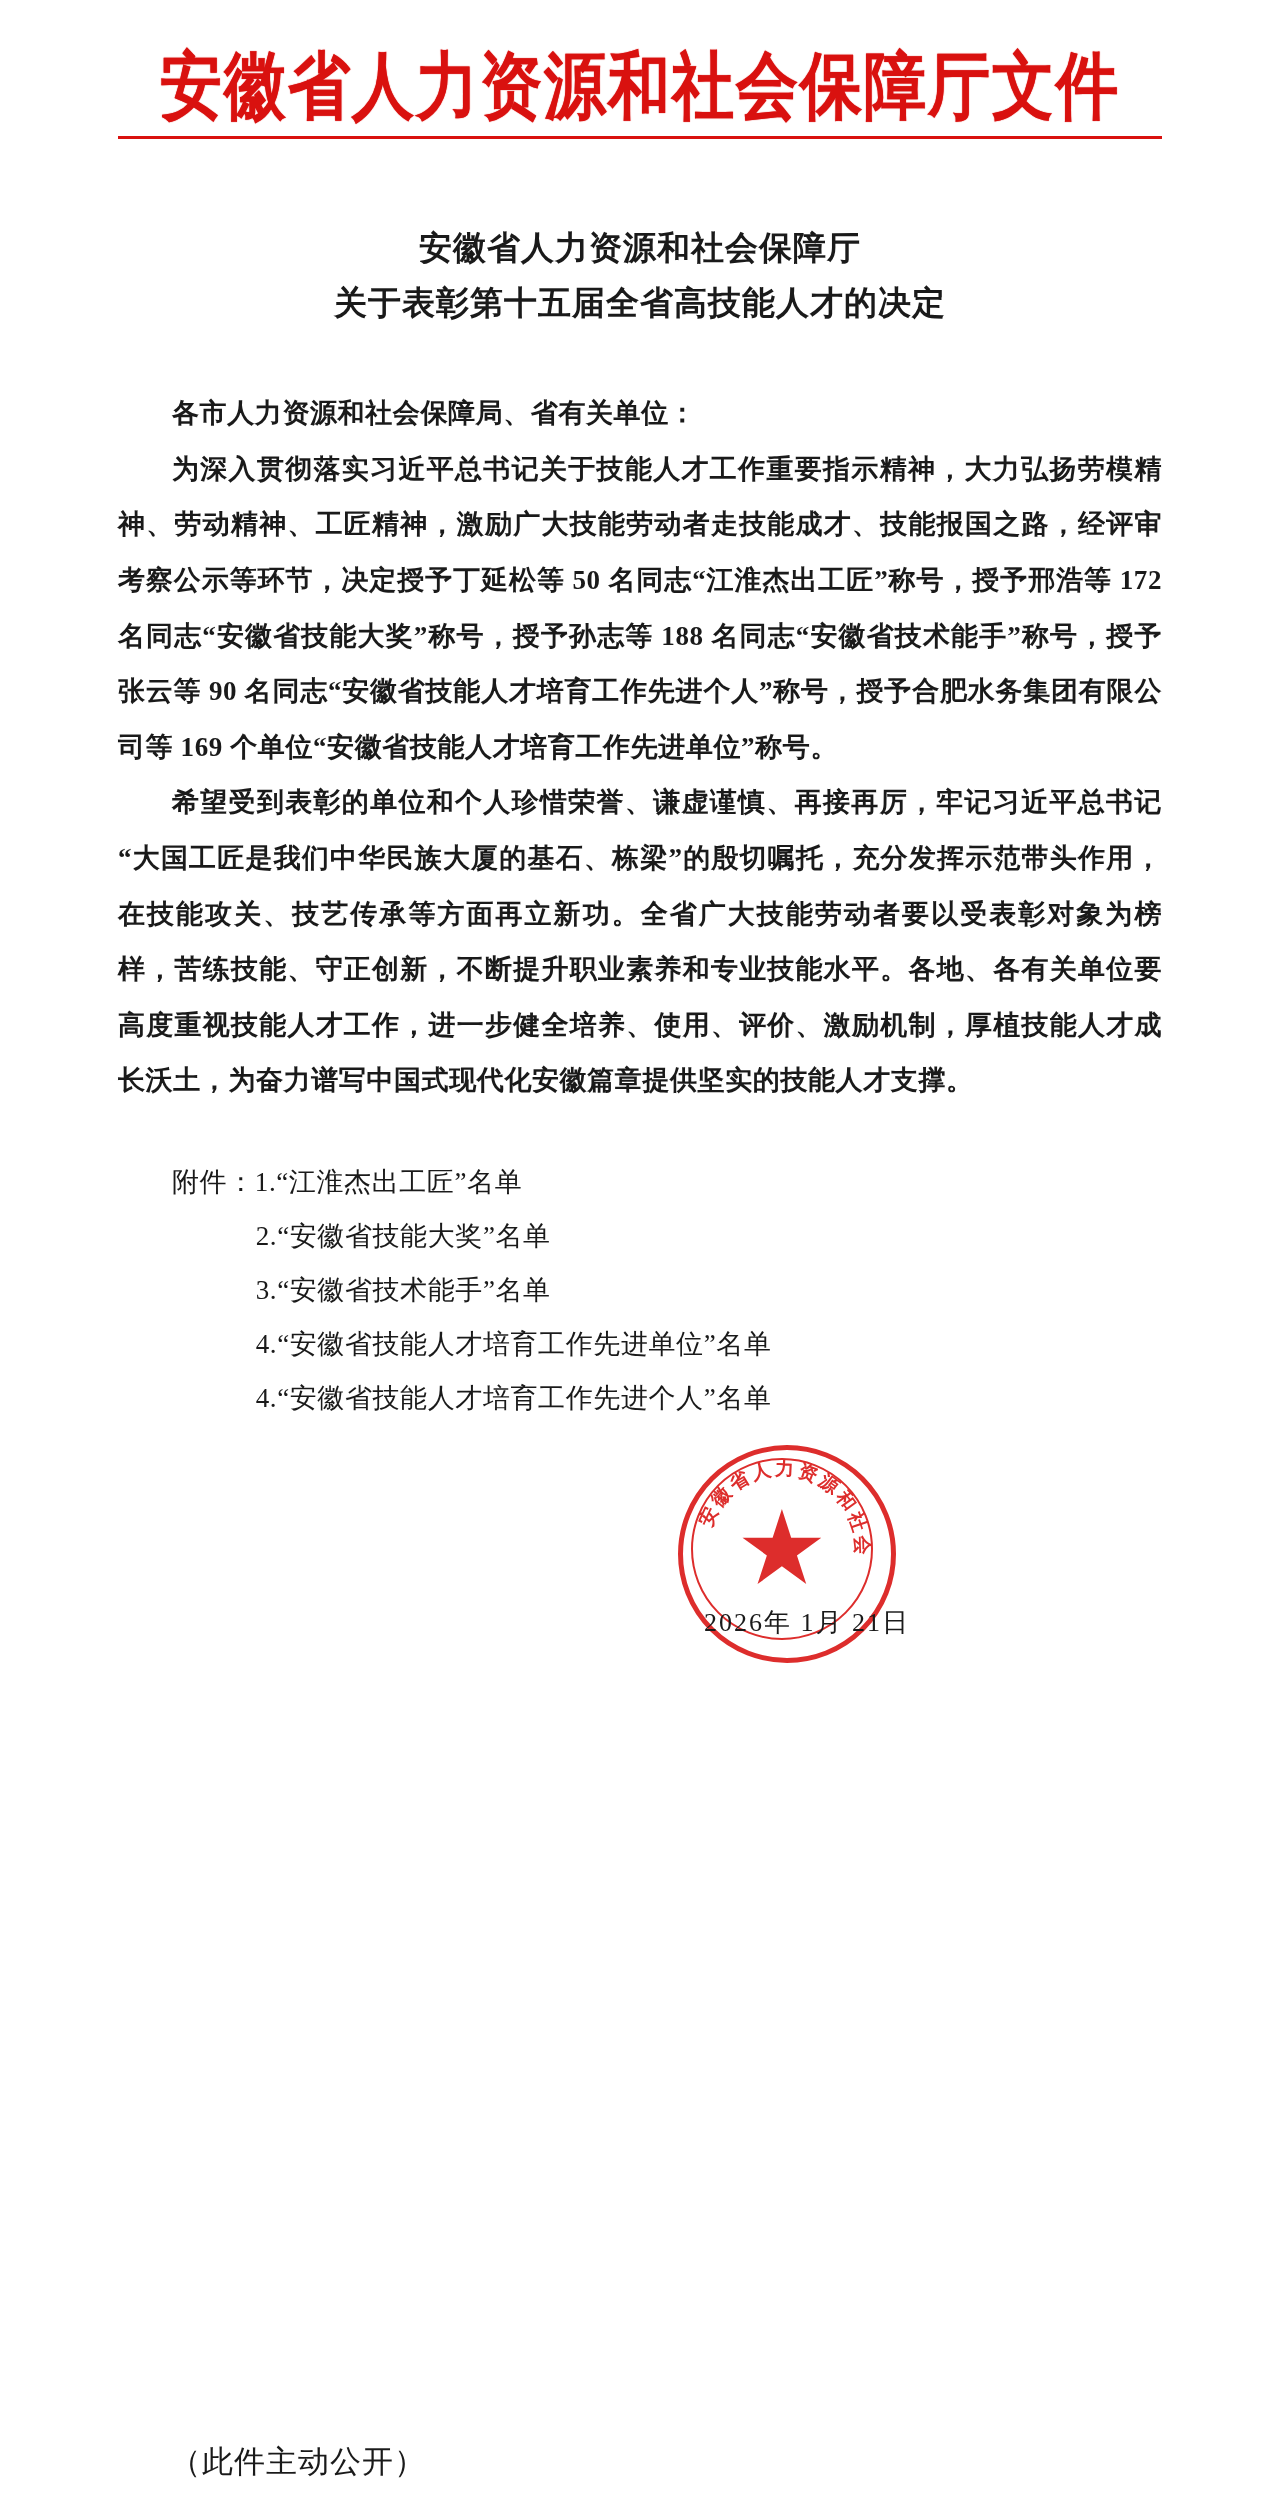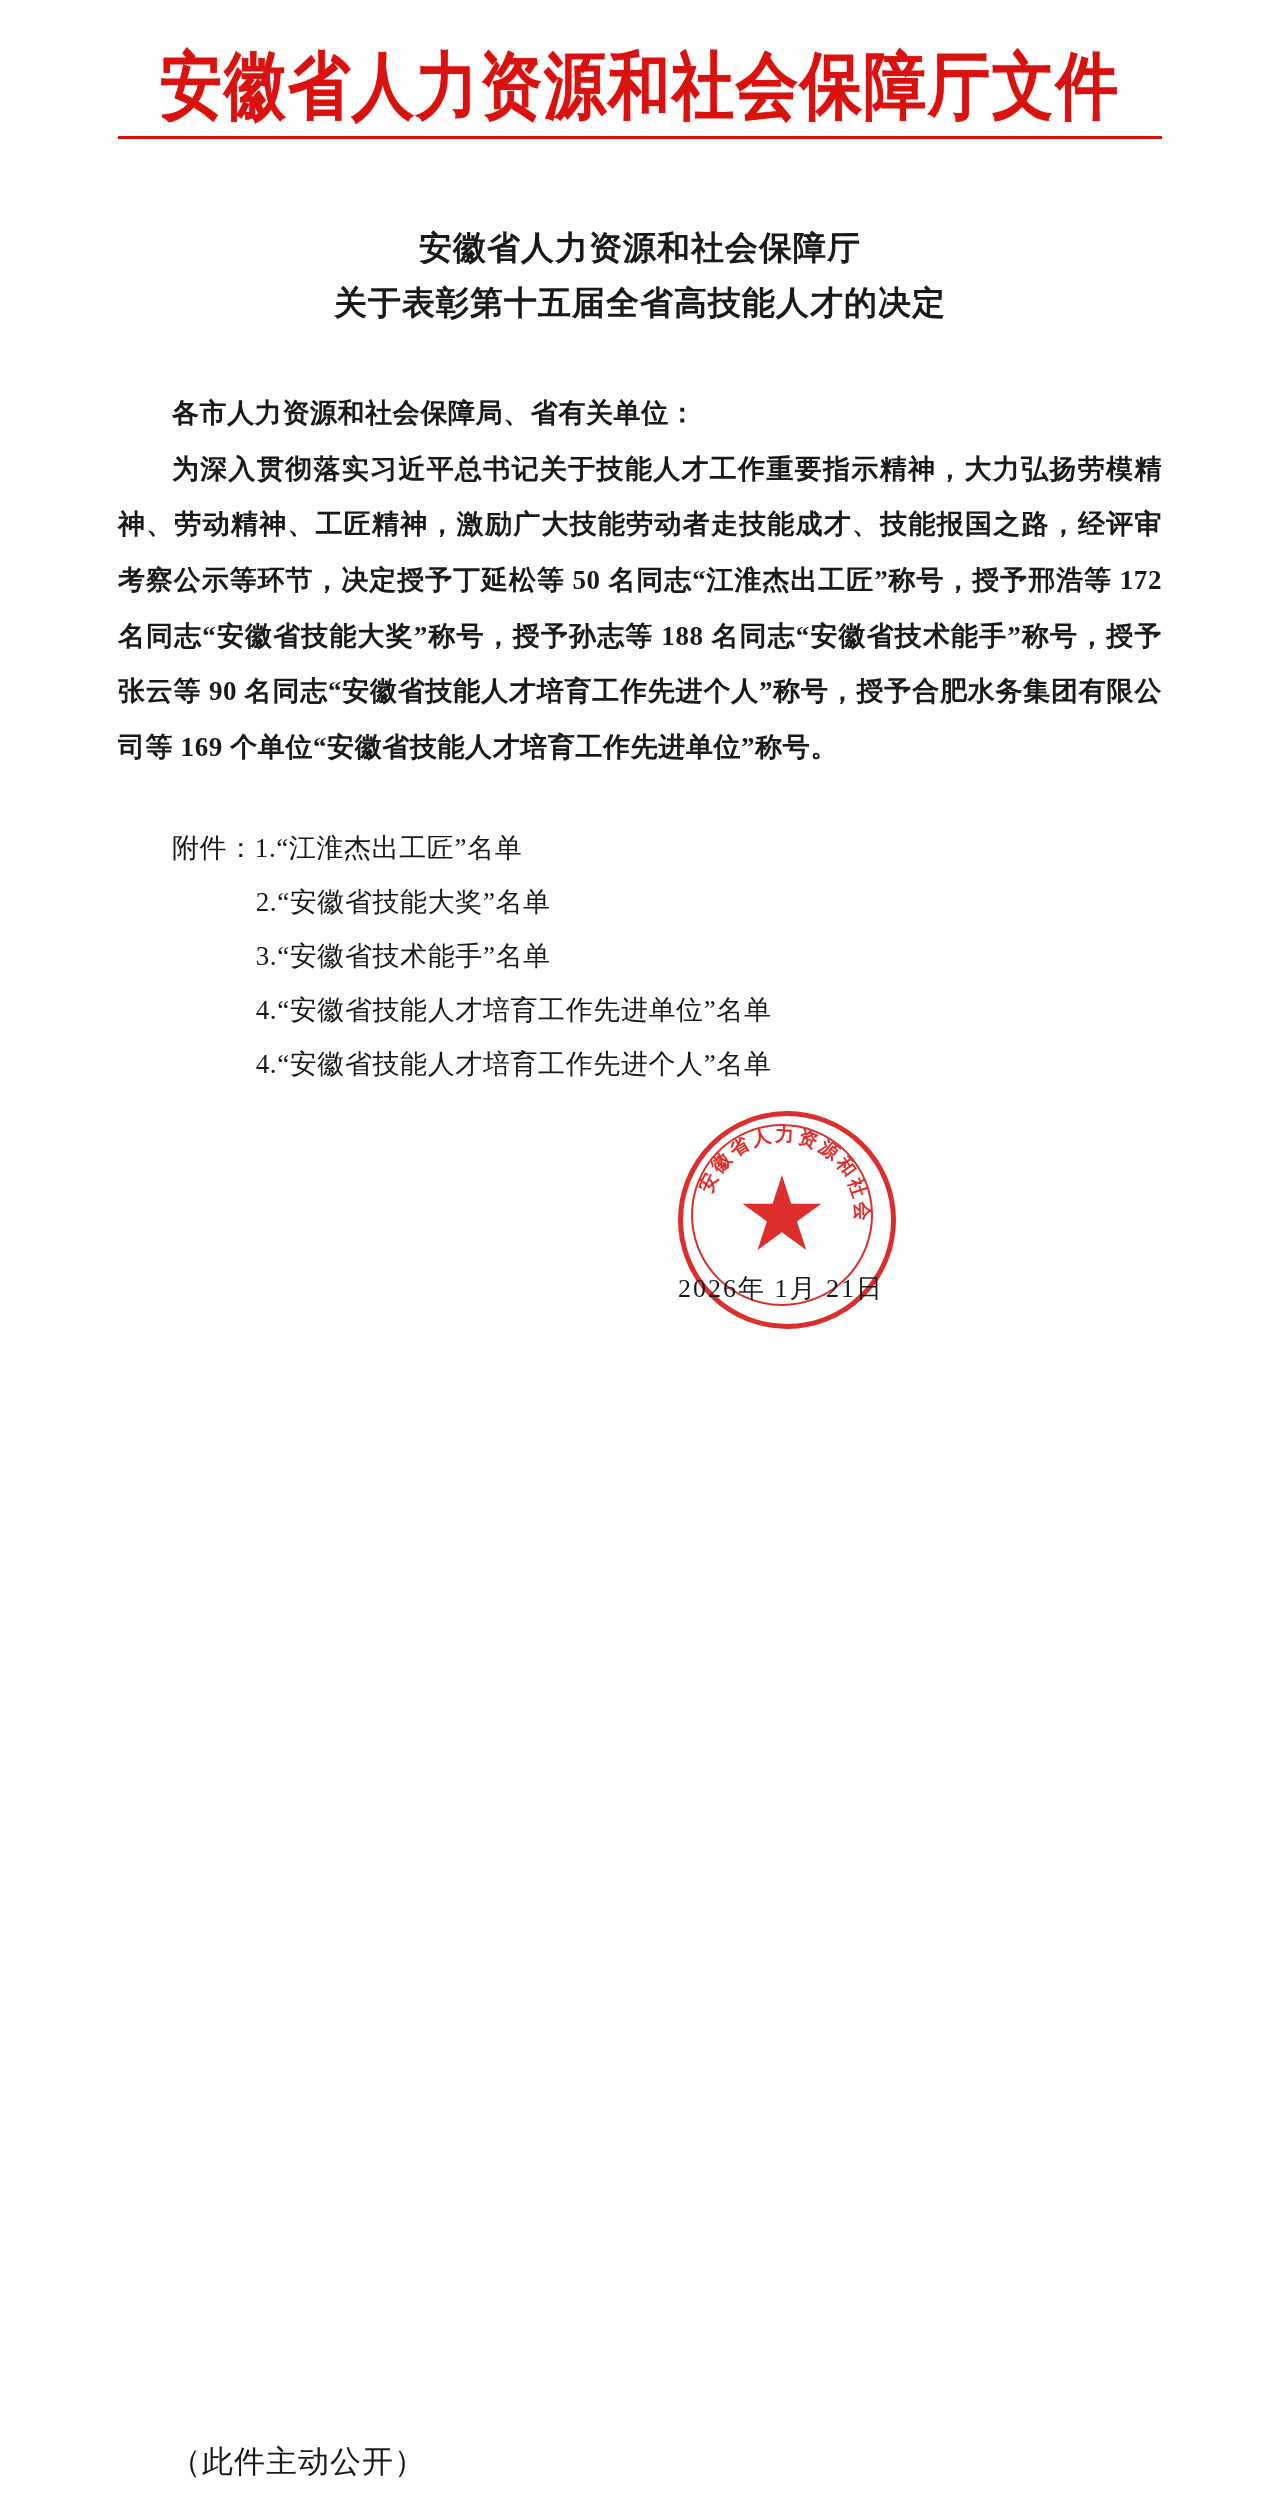--- a/index.html
+++ b/index.html
@@ -118,21 +118,21 @@
     border-radius: 50%;
     opacity: 0.88;
   }
   .seal-inner {
     position: absolute;
     inset: 0;
   }
   .seal svg { display: block; }
   .seal-date {
     position: absolute;
-    left: 560px;
+    left: 586px;
     top: 170px;
     font-size: 26px;
     letter-spacing: 2px;
     color: #1a1a1a;
     white-space: nowrap;
   }
 
   
   .footer-note {
     position: absolute;
@@ -154,20 +154,21 @@
   <div class="red-rule"></div>
 
   <div class="doc-title">
     <div>安徽省人力资源和社会保障厅</div>
     <div>关于表彰第十五届全省高技能人才的决定</div>
   </div>
 
   <div class="body-text">
     <p class="para salutation">各市人力资源和社会保障局、省有关单位：</p>
     <p class="para">为深入贯彻落实习近平总书记关于技能人才工作重要指示精神，大力弘扬劳模精神、劳动精神、工匠精神，激励广大技能劳动者走技能成才、技能报国之路，经评审考察公示等环节，决定授予丁延松等 50 名同志“江淮杰出工匠”称号，授予邢浩等 172 名同志“安徽省技能大奖”称号，授予孙志等 188 名同志“安徽省技术能手”称号，授予张云等 90 名同志“安徽省技能人才培育工作先进个人”称号，授予合肥水务集团有限公司等 169 个单位“安徽省技能人才培育工作先进单位”称号。</p>
+    <p class="para">希望受到表彰的单位和个人珍惜荣誉、谦虚谨慎、再接再厉，牢记习近平总书记“大国工匠是我们中华民族大厦的基石、栋梁”的殷切嘱托，充分发挥示范带头作用，在技能攻关、技艺传承等方面再立新功。全省广大技能劳动者要以受表彰对象为榜样，苦练技能、守正创新，不断提升职业素养和专业技能水平。各地、各有关单位要高度重视技能人才工作，进一步健全培养、使用、评价、激励机制，厚植技能人才成长沃土，为奋力谱写中国式现代化安徽篇章提供坚实的技能人才支撑。</p>
   </div>
 
   <div class="attachments">
     <div class="att-first">
       <span>附件：</span><span>1.“江淮杰出工匠”名单</span>
     </div>
     <div class="att-item">2.“安徽省技能大奖”名单</div>
     <div class="att-item">3.“安徽省技术能手”名单</div>
     <div class="att-item">4.“安徽省技能人才培育工作先进单位”名单</div>
     <div class="att-item">4.“安徽省技能人才培育工作先进个人”名单</div>

